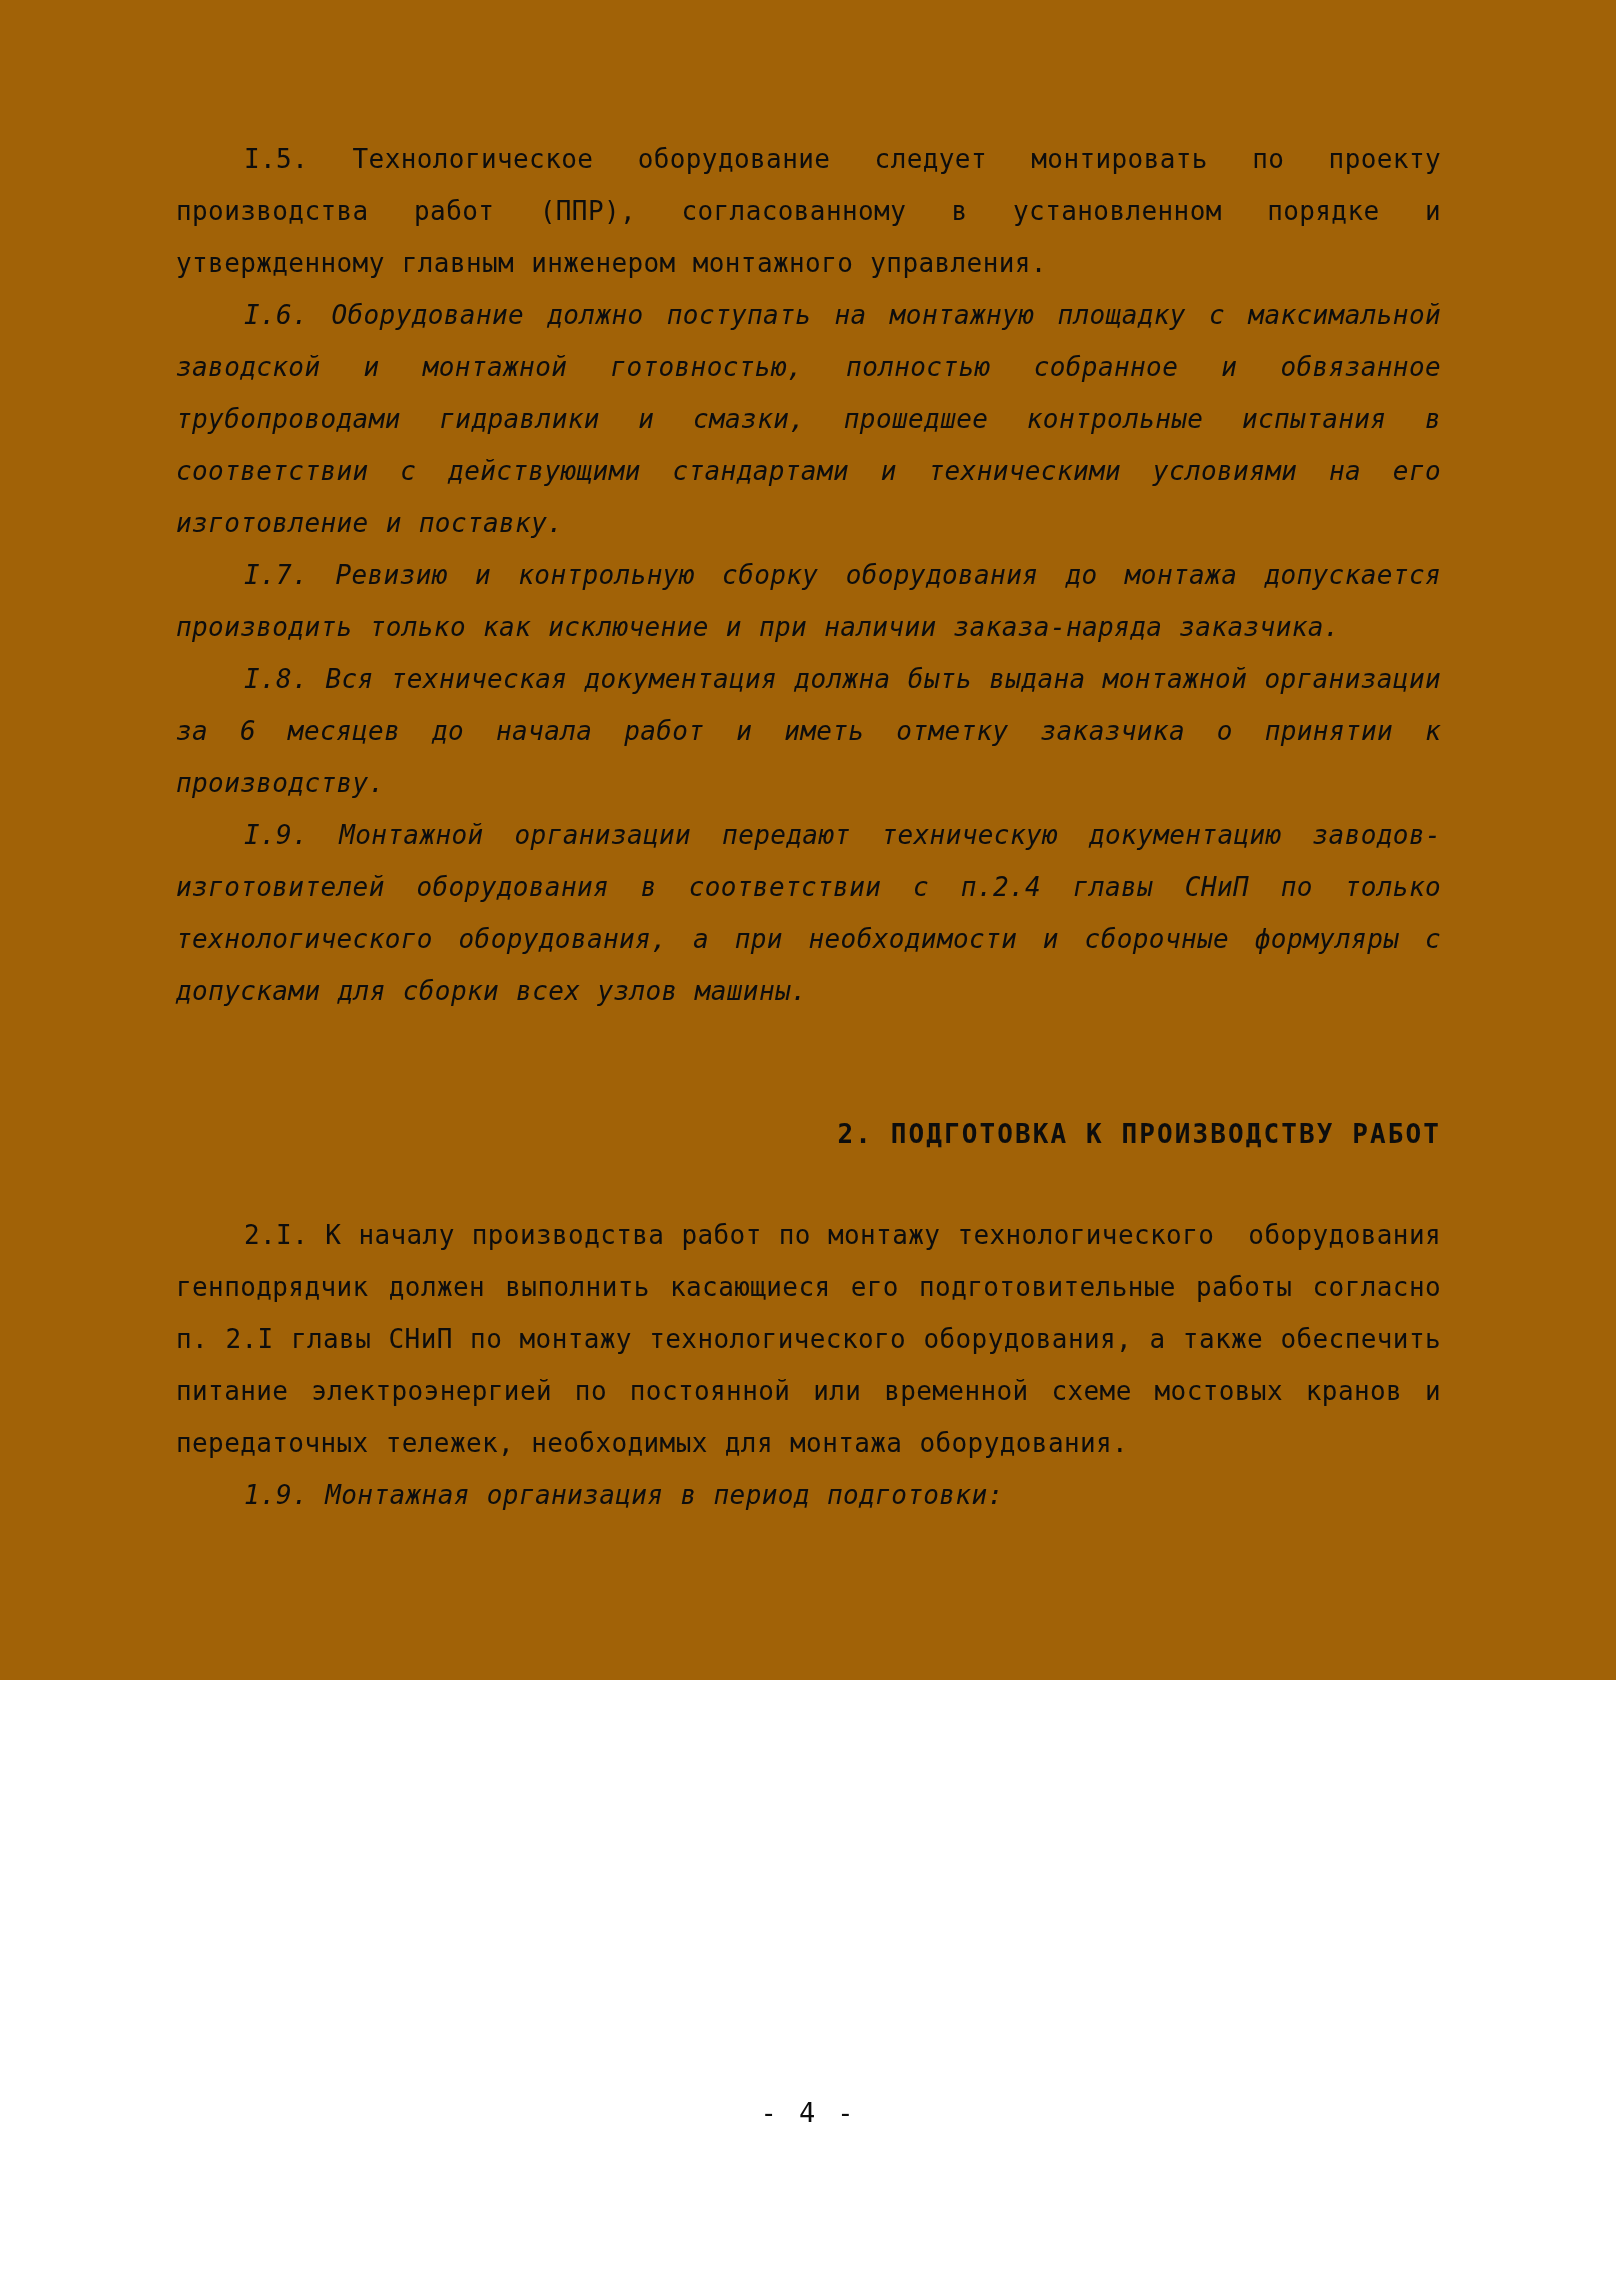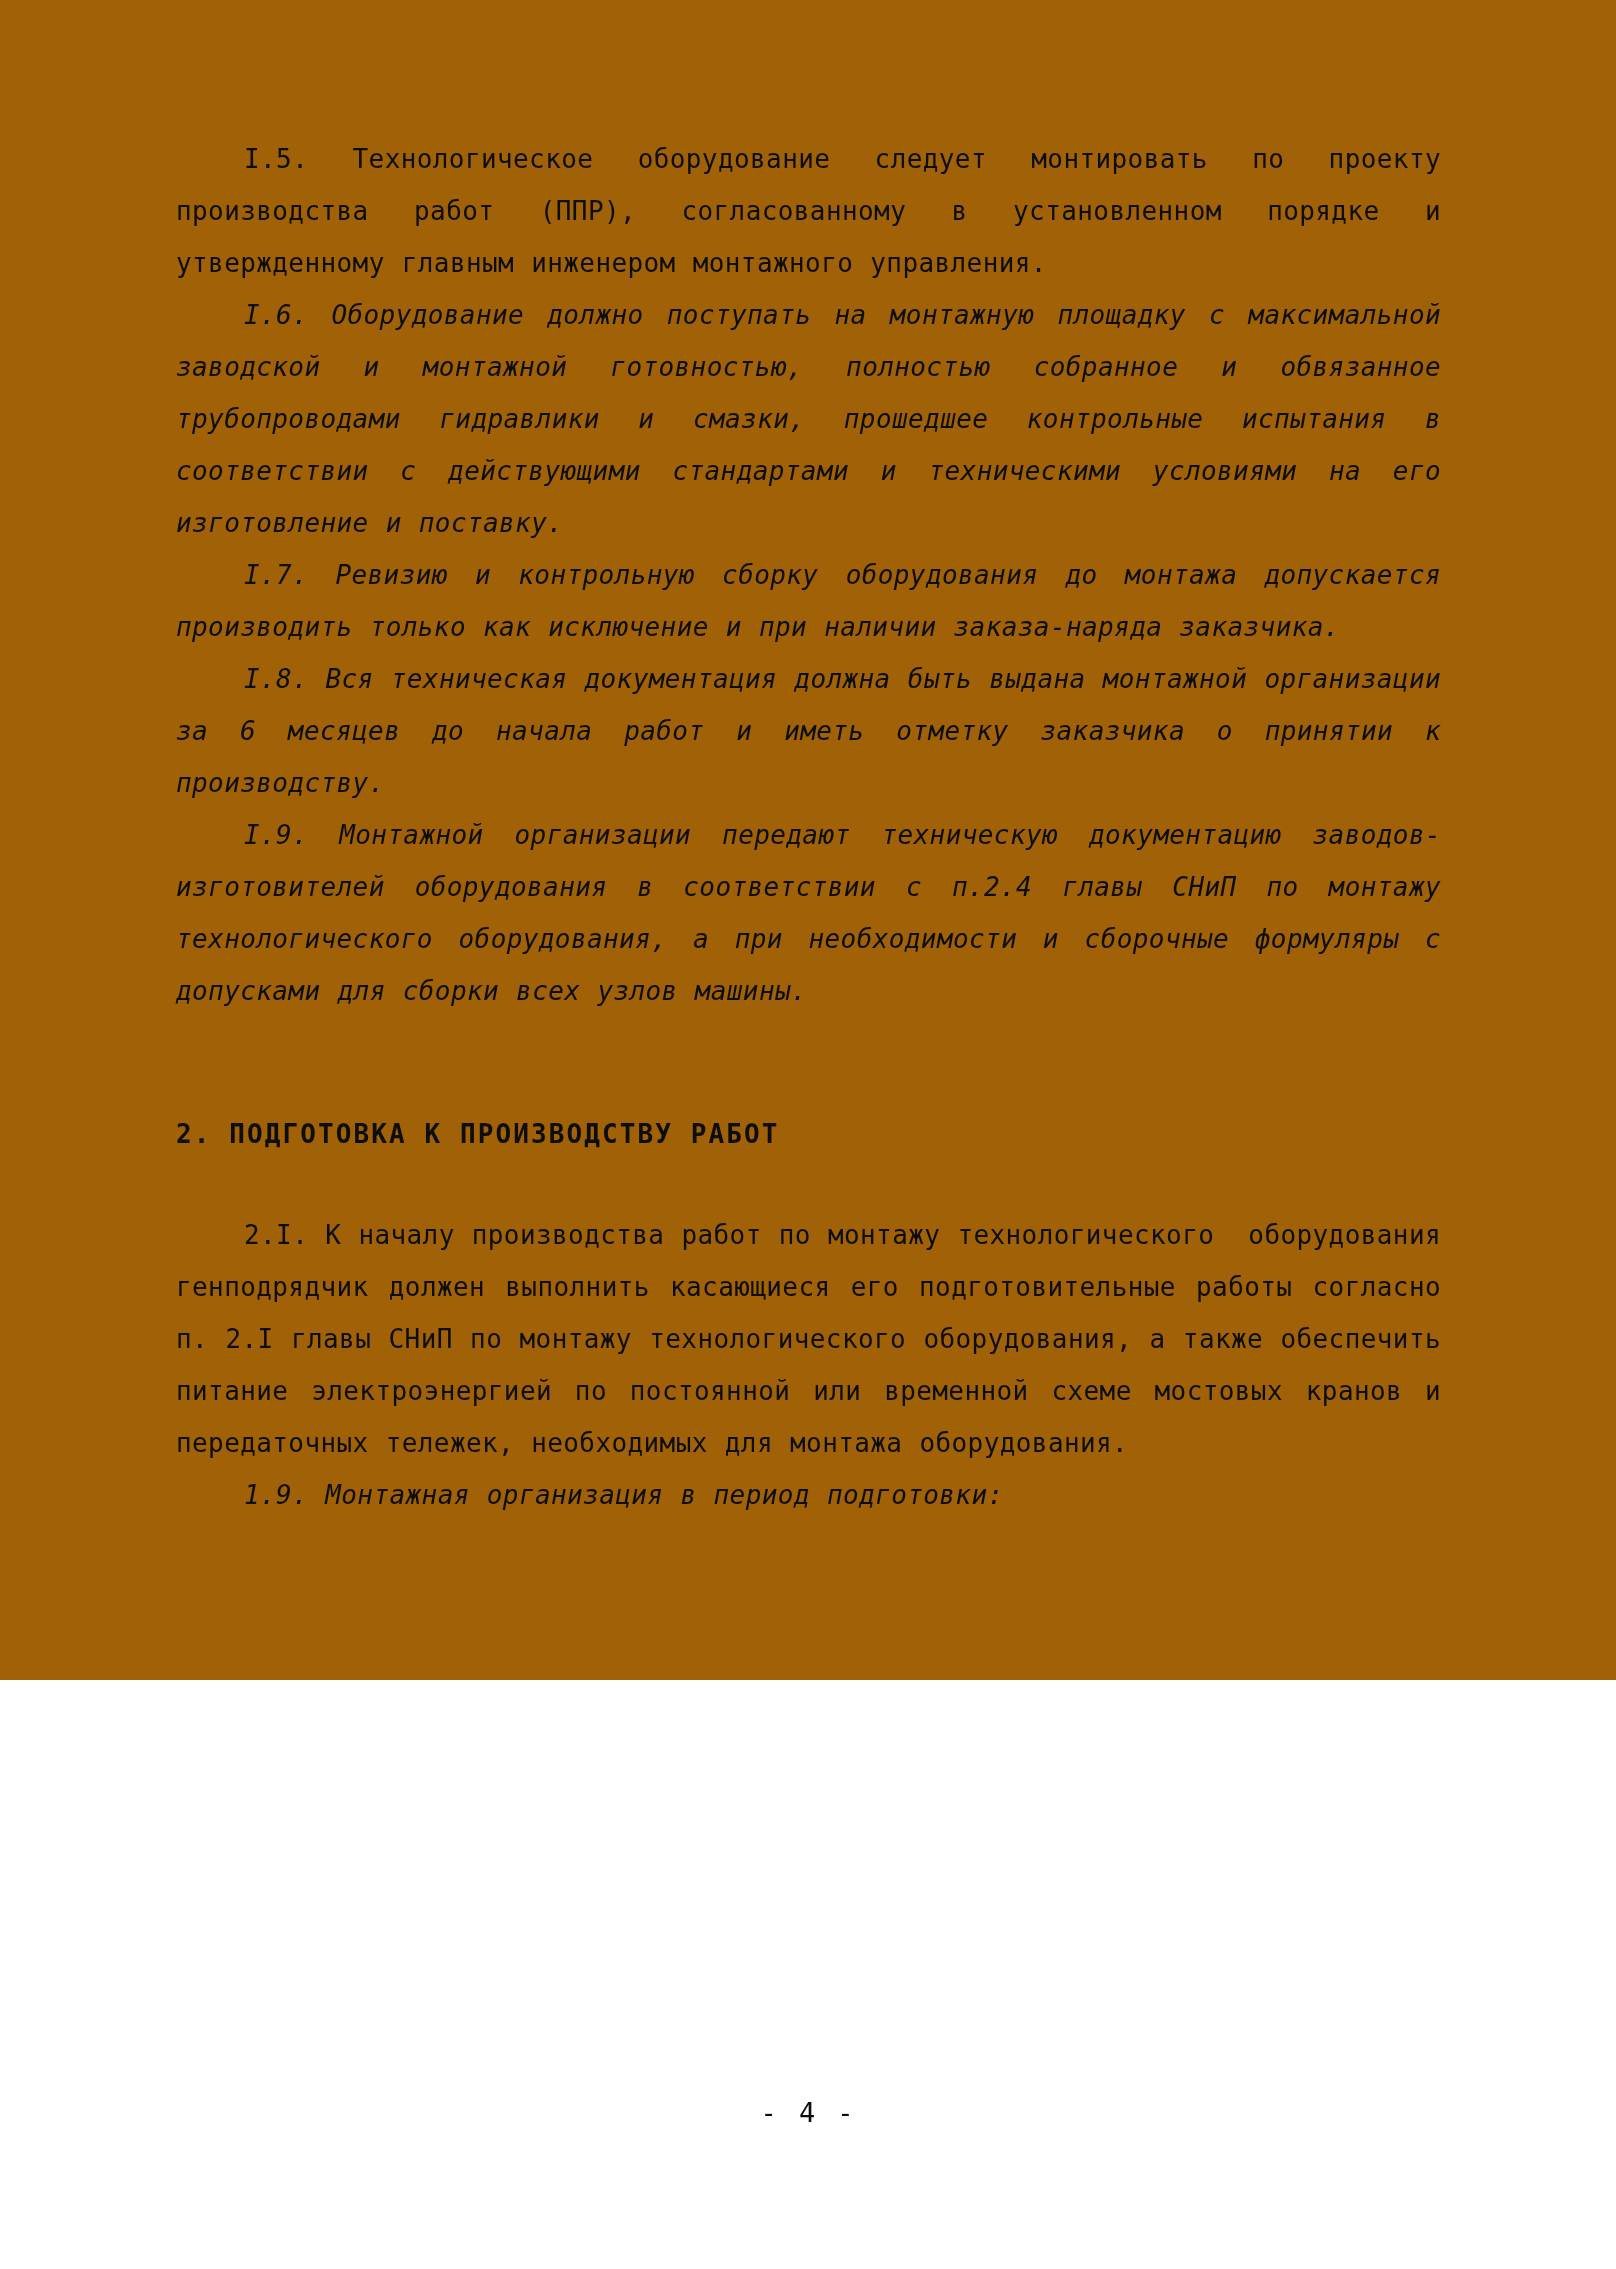--- a/index.html
+++ b/index.html
@@ -43,21 +43,21 @@
     margin-top: 0;
     font-style: italic;
   }
   .indent {
     text-indent: 68px;
   }
   .section-title {
     font-size: 26px;
     line-height: 52px;
     letter-spacing: 2.1px;
-    text-align: left;
+    text-align: right;
     margin: 0;
     white-space: pre-wrap;
   }
   .gap-before-heading {
     height: 91px;
   }
   .gap-after-heading {
     height: 49px;
   }
   .footer {
@@ -73,21 +73,21 @@
 </head>
 <body>
 
 <div class="page">
   <div class="content">
 
     <p class="para indent">I.5. Технологическое оборудование следует монтировать по проекту производства работ (ППР), согласованному в установленном порядке и утвержденному главным инженером монтажного управления.</p>
     <p class="para indent">I.6. Оборудование должно поступать на монтажную площадку с максимальной заводской и монтажной готовностью, полностью собранное и обвязанное трубопроводами гидравлики и смазки, прошедшее контрольные испытания в соответствии с действующими стандартами и техническими условиями на его изготовление и поставку.</p>
     <p class="para indent">I.7. Ревизию и контрольную сборку оборудования до монтажа допускается производить только как исключение и при наличии заказа-наряда заказчика.</p>
     <p class="para indent">I.8. Вся техническая документация должна быть выдана монтажной организации за 6 месяцев до начала работ и иметь отметку заказчика о принятии к производству.</p>
-    <p class="para indent">I.9. Монтажной организации передают техническую документацию заводов-изготовителей оборудования в соответствии с п.2.4 главы СНиП по монтажу технологического оборудования, а при необходимости и сборочные формуляры с допусками для сборки всех узлов машины.</p>
+    <p class="para indent">I.9. Монтажной организации передают техническую документацию заводов-изготовителей оборудования в соответствии с п.2.4 главы СНиП по только технологического оборудования, а при необходимости и сборочные формуляры с допусками для сборки всех узлов машины.</p>
 
     <div class="gap-before-heading"></div>
 
     <h2 class="section-title">2. ПОДГОТОВКА К ПРОИЗВОДСТВУ РАБОТ</h2>
 
     <div class="gap-after-heading"></div>
 
     <p class="para indent">2.I. К началу производства работ по монтажу технологического  оборудования генподрядчик должен выполнить касающиеся его подготовительные работы согласно п. 2.I главы СНиП по монтажу технологического оборудования, а также обеспечить питание электроэнергией по постоянной или временной схеме мостовых кранов и передаточных тележек, необходимых для монтажа оборудования.</p>
     <p class="para indent">1.9. Монтажная организация в период подготовки:</p>
 

